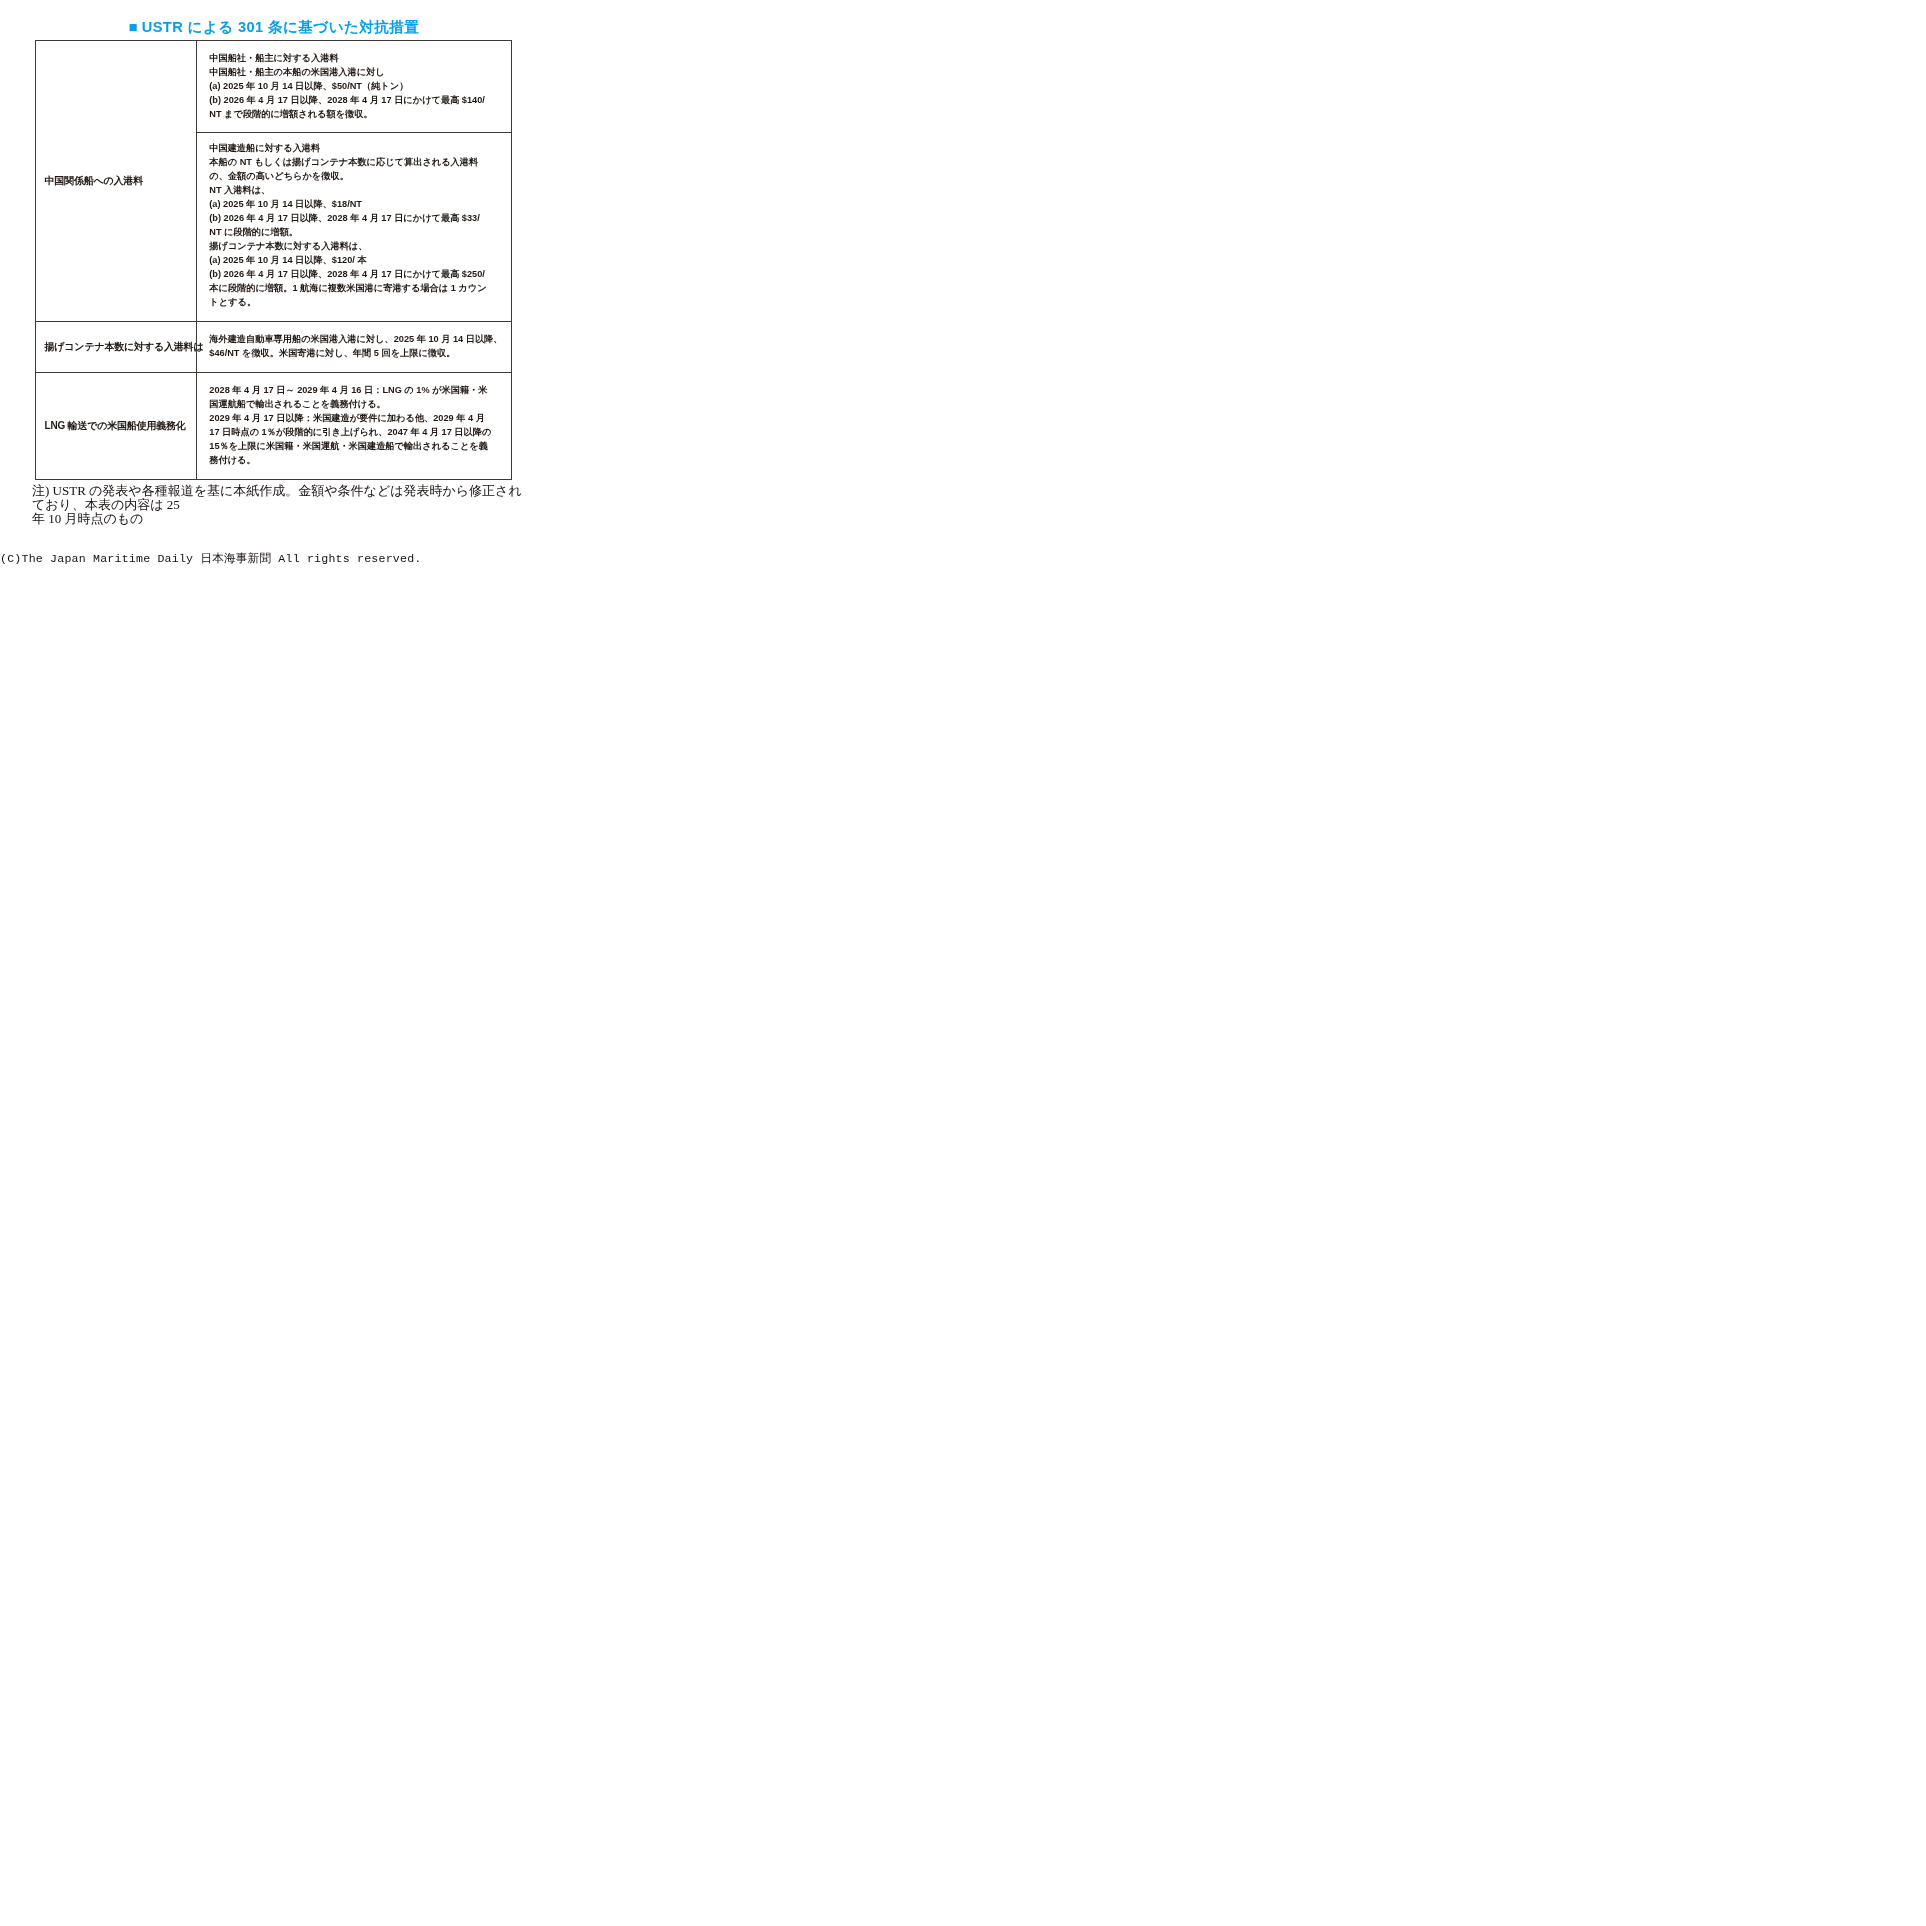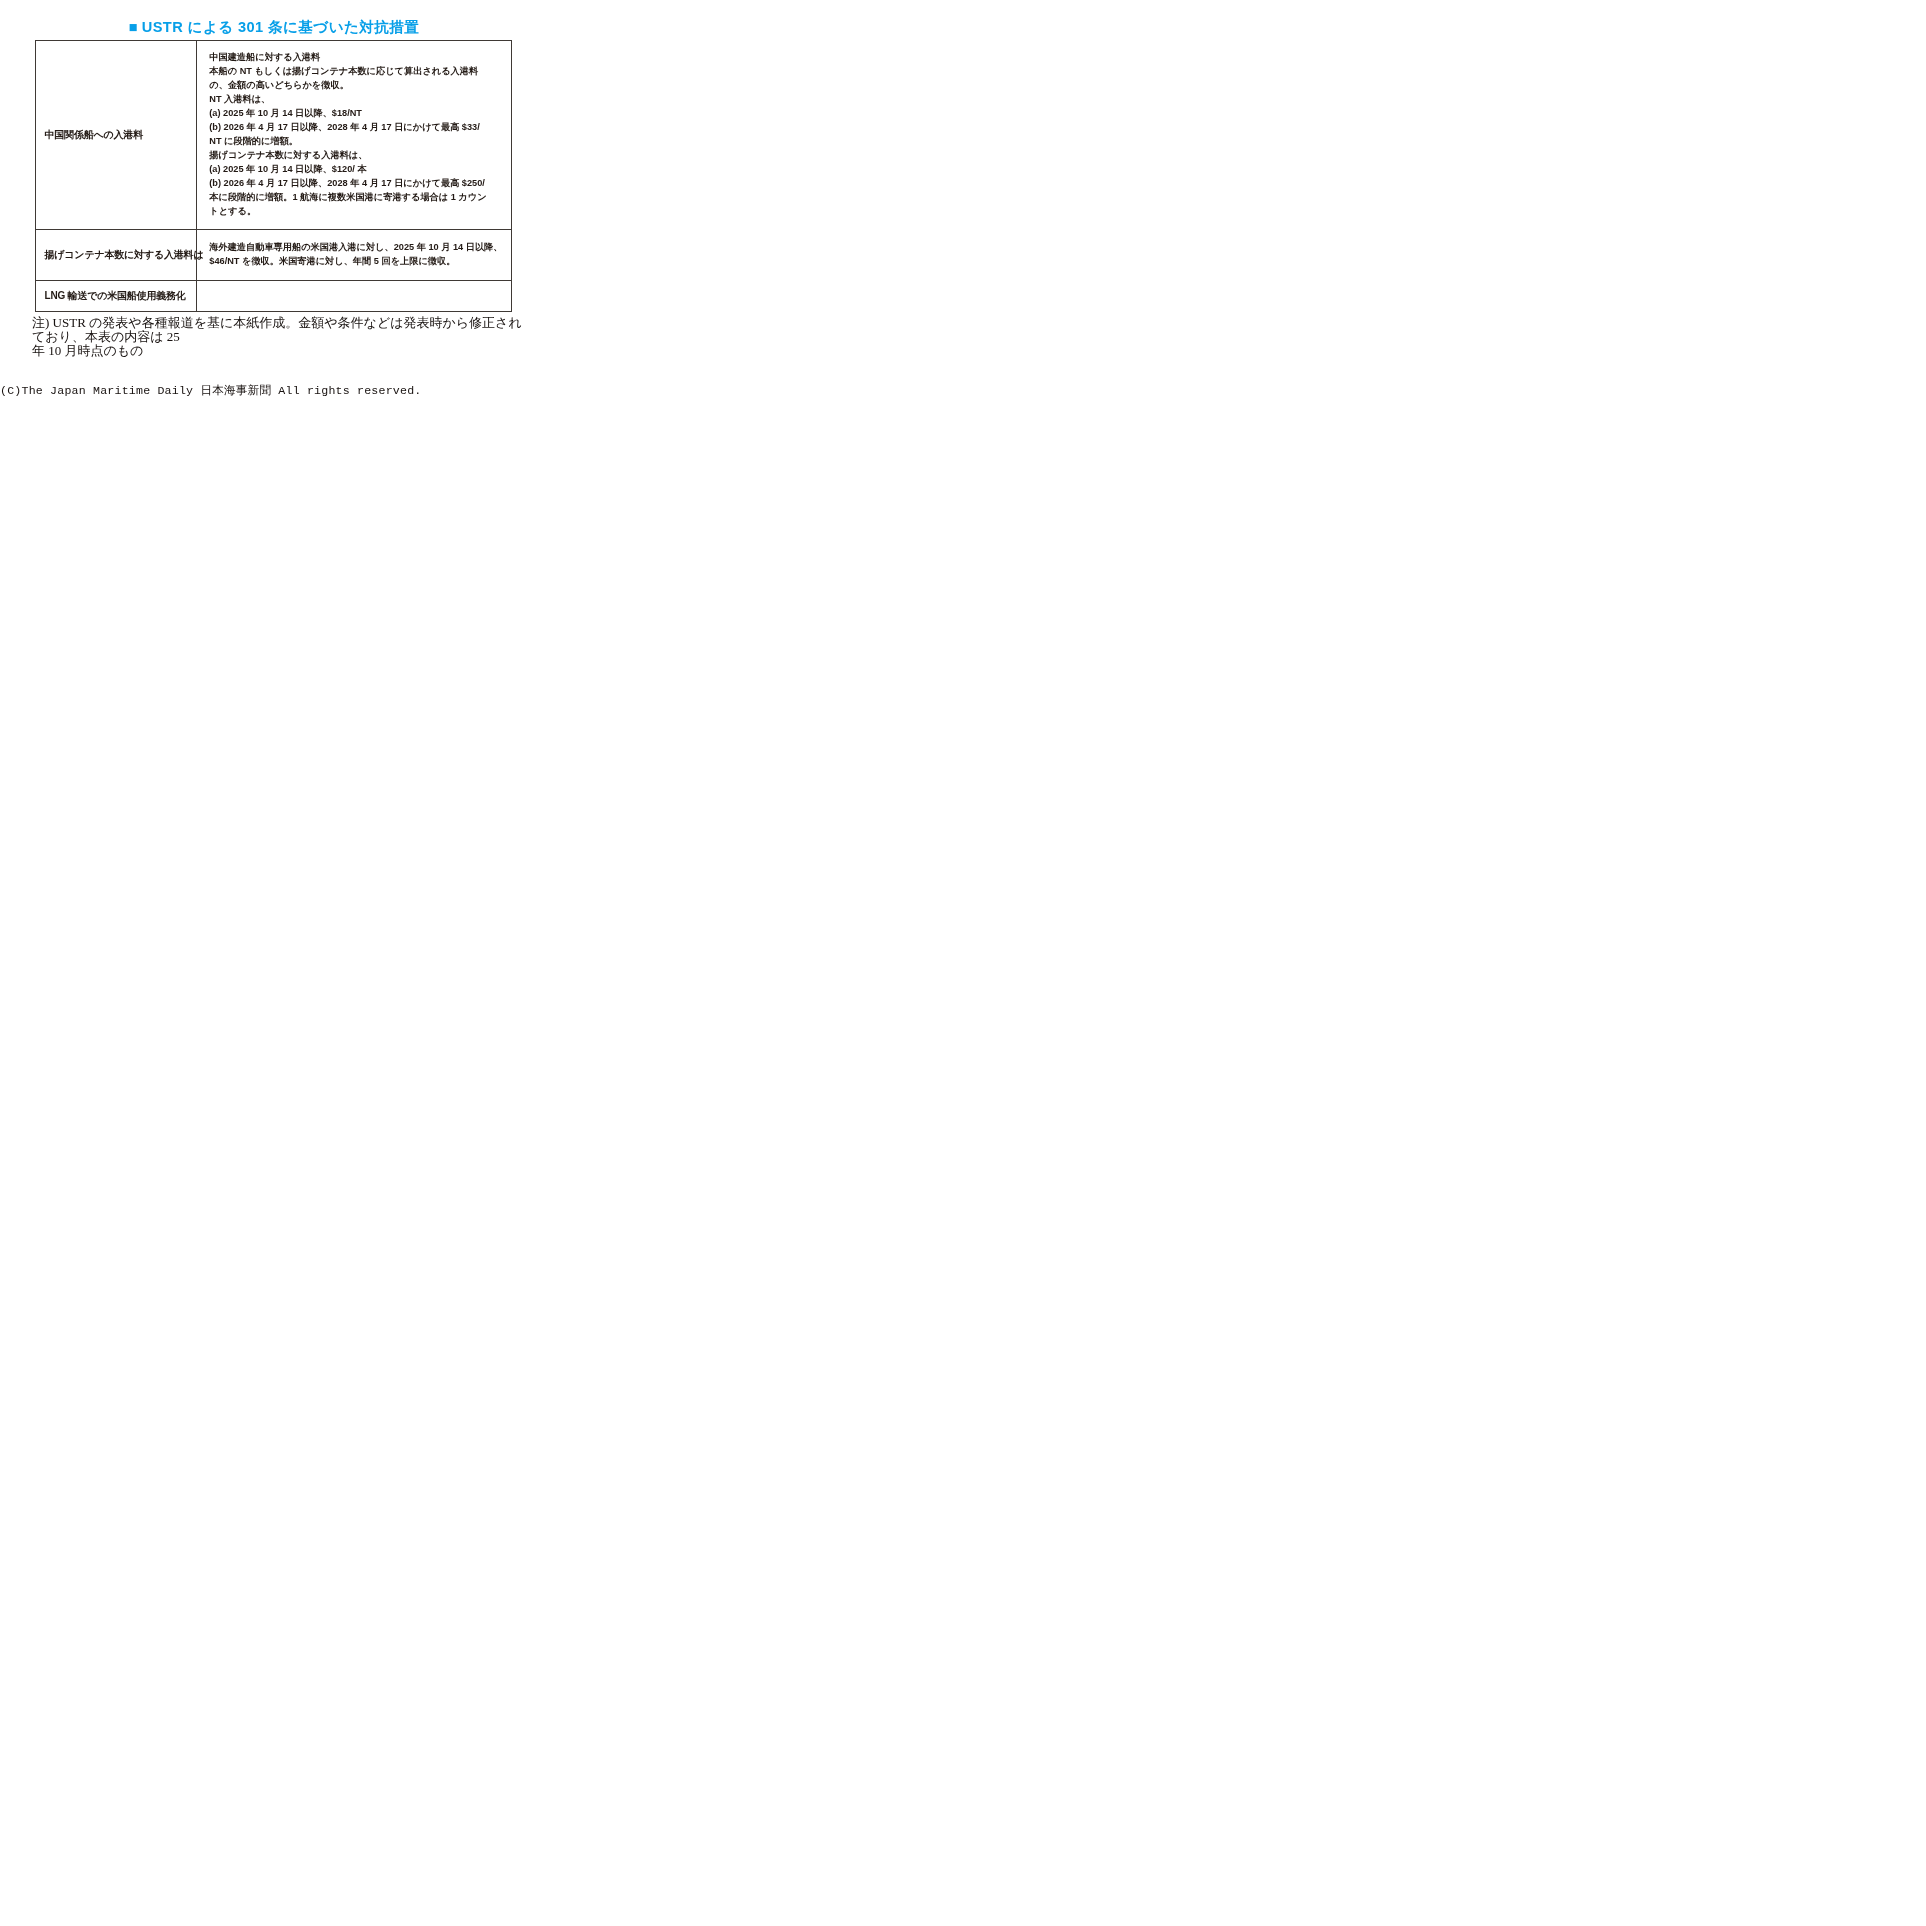--- a/index.html
+++ b/index.html
@@ -105,20 +105,27 @@
 
 <div class="page">
 
   <div class="title"><span class="sq">■</span><span>USTR による 301 条に基づいた対抗措置</span></div>
 
   <div class="tbl">
 
     <div class="cell lbl lbl-r1 rule-b">
       <span>中国関係船への入港料</span>
     </div>
+    <div class="cell val r1a rule-sub">
+      <span>中国船社・船主に対する入港料
+中国船社・船主の本船の米国港入港に対し
+(a) 2025 年 10 月 14 日以降、$50/NT（純トン）
+(b) 2026 年 4 月 17 日以降、2028 年 4 月 17 日にかけて最高 $140/
+NT まで段階的に増額される額を徴収。</span>
+    </div>
     <div class="cell val r1b rule-b">
       <span>中国建造船に対する入港料
 本船の NT もしくは揚げコンテナ本数に応じて算出される入港料
 の、金額の高いどちらかを徴収。
 NT 入港料は、
 (a) 2025 年 10 月 14 日以降、$18/NT
 (b) 2026 年 4 月 17 日以降、2028 年 4 月 17 日にかけて最高 $33/
 NT に段階的に増額。
 揚げコンテナ本数に対する入港料は、
 (a) 2025 年 10 月 14 日以降、$120/ 本
@@ -131,20 +138,28 @@
       <span>揚げコンテナ本数に対する入港料は</span>
     </div>
     <div class="cell val r2v rule-b">
       <span>海外建造自動車専用船の米国港入港に対し、2025 年 10 月 14 日以降、
 $46/NT を徴収。米国寄港に対し、年間 5 回を上限に徴収。</span>
     </div>
 
     <div class="cell lbl">
       <span>LNG 輸送での米国船使用義務化</span>
     </div>
+    <div class="cell val r3v">
+      <span>2028 年 4 月 17 日～ 2029 年 4 月 16 日：LNG の 1% が米国籍・米
+国運航船で輸出されることを義務付ける。
+2029 年 4 月 17 日以降：米国建造が要件に加わる他、2029 年 4 月
+17 日時点の 1％が段階的に引き上げられ、2047 年 4 月 17 日以降の
+15％を上限に米国籍・米国運航・米国建造船で輸出されることを義
+務付ける。</span>
+    </div>
 
   </div>
 
   <div class="note">注) USTR の発表や各種報道を基に本紙作成。金額や条件などは発表時から修正されており、本表の内容は 25
 年 10 月時点のもの</div>
 
   <div class="footer">(C)The Japan Maritime Daily 日本海事新聞 All rights reserved.</div>
 
 </div>
 

